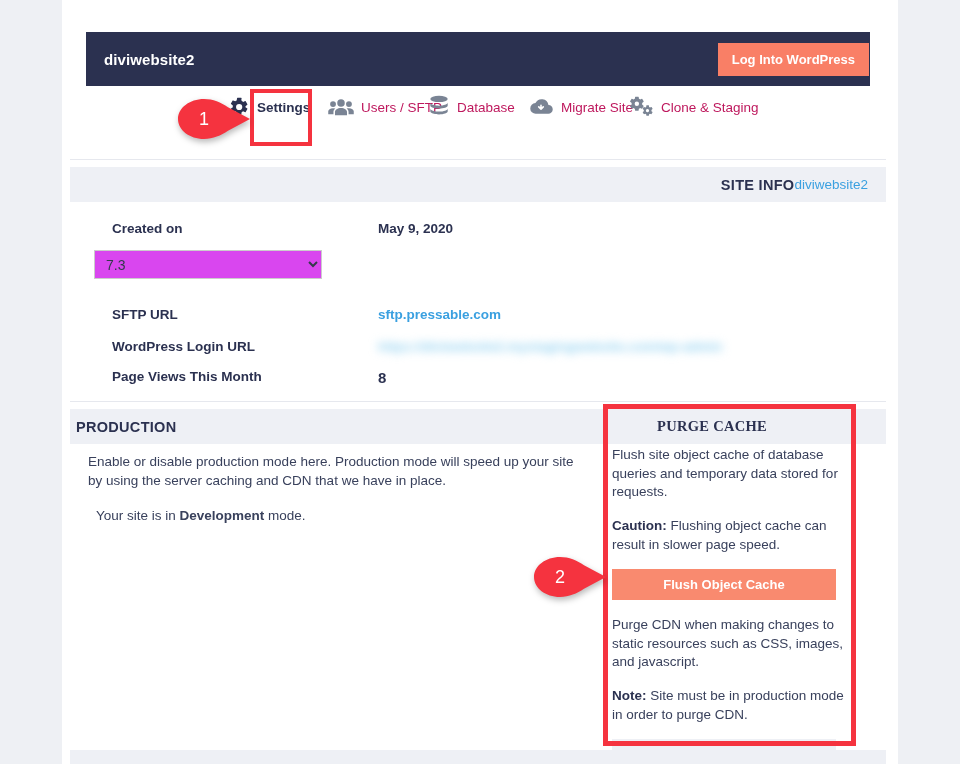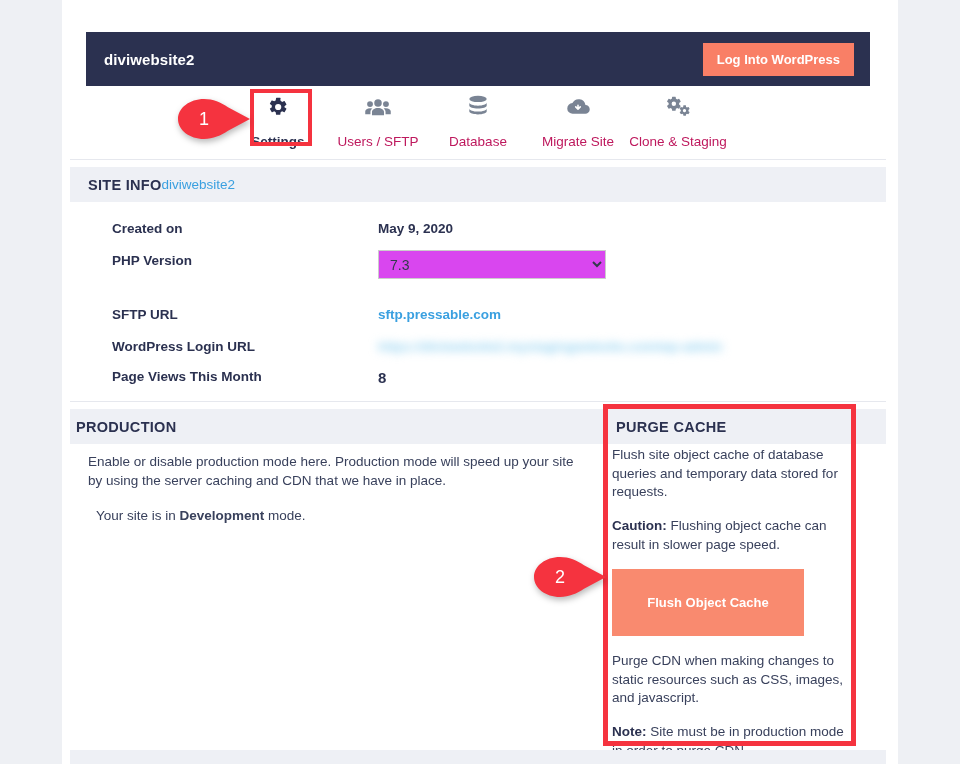--- a/index.html
+++ b/index.html
@@ -46,21 +46,21 @@
     font-weight: bold;
     letter-spacing: .1px;
   }
   .login-btn {
     background: #f97f66;
     color: #ffffff;
     font-size: 13px;
     font-weight: bold;
     border: none;
     padding: 9px 14px;
-    margin-right: 16px;
+    margin-right: 1px;
     cursor: pointer;
     font-family: "Liberation Sans", sans-serif;
     white-space: nowrap;
   }
 
   
   .nav-tabs {
     position: absolute;
     left: 86px;
     top: 86px;
@@ -68,23 +68,22 @@
     height: 72px;
     display: flex;
     align-items: flex-start;
     justify-content: center;
     gap: 0px;
   }
   .nav-item {
     width: 100px;
     padding-top: 8px;
     display: flex;
-    flex-direction: column;
     align-items: center;
-    gap: 14px;
+    gap: 7px;
     cursor: pointer;
     position: relative;
   }
   .nav-item .nav-icon {
     height: 26px;
     display: flex;
     align-items: center;
     justify-content: center;
     color: #7a8494;
   }
@@ -150,21 +149,21 @@
   }
   .thin-rule {
     position: absolute;
     left: 70px;
     width: 816px;
     height: 1px;
     background: #e6e8ee;
   }
 
   
-  #band-siteinfo { top: 167px; justify-content: flex-start; padding: 8px 18px; box-sizing: border-box; }
+  #band-siteinfo { top: 167px; justify-content: flex-end; padding: 8px 18px; box-sizing: border-box; }
   #band-siteinfo .site-link {
     font-size: 13.5px;
     color: #3aa0e0;
     cursor: pointer;
   }
 
   
   .info-table {
     position: absolute;
     left: 94px;
@@ -210,22 +209,23 @@
     background: #d946ef;
     padding-left: 7px;
     box-sizing: border-box;
   }
 
   
   #band-production { top: 409px; }
   #band-production .sec-title { padding-left: 6px; }
   #band-production .sec-title.right {
     position: absolute;
-    left: 546px;
+    left: 587px;
     padding-left: 0;
+    font-family: Liberation Serif, serif;
   }
 
   
   .prod-body {
     position: absolute;
     left: 88px;
     top: 453px;
     width: 490px;
     font-size: 13.5px;
     color: #39415c;
@@ -244,22 +244,22 @@
     top: 446px;
     width: 240px;
     font-size: 13.5px;
     color: #39415c;
     line-height: 1.38;
   }
   .purge-panel p { margin: 0 0 15px 0; }
   .purge-panel b { color: #2b3150; }
   .btn-flush {
     display: block;
-    width: 192px;
-    padding: 26px 0;
+    width: 224px;
+    padding: 8px 0;
     background: #f98a6f;
     color: #ffffff;
     font-size: 13px;
     font-weight: bold;
     text-align: center;
     border: none;
     margin: 0 0 16px 0;
     cursor: pointer;
     font-family: "Liberation Sans", sans-serif;
   }
@@ -378,21 +378,20 @@
   </div>
 
   <div class="info-table">
 
     <div class="info-row" style="height:32px;">
       <span class="info-label">Created on</span>
       <span class="info-value">May 9, 2020</span>
     </div>
 
     <div class="info-row" style="height:54px;">
-      <span class="info-label">PHP Version</span>
       <select class="php-select">
         <option>7.3</option>
       </select>
     </div>
 
     <div class="info-row" style="height:32px;">
       <span class="info-label">SFTP URL</span>
       <span class="info-value link">sftp.pressable.com</span>
     </div>
 

